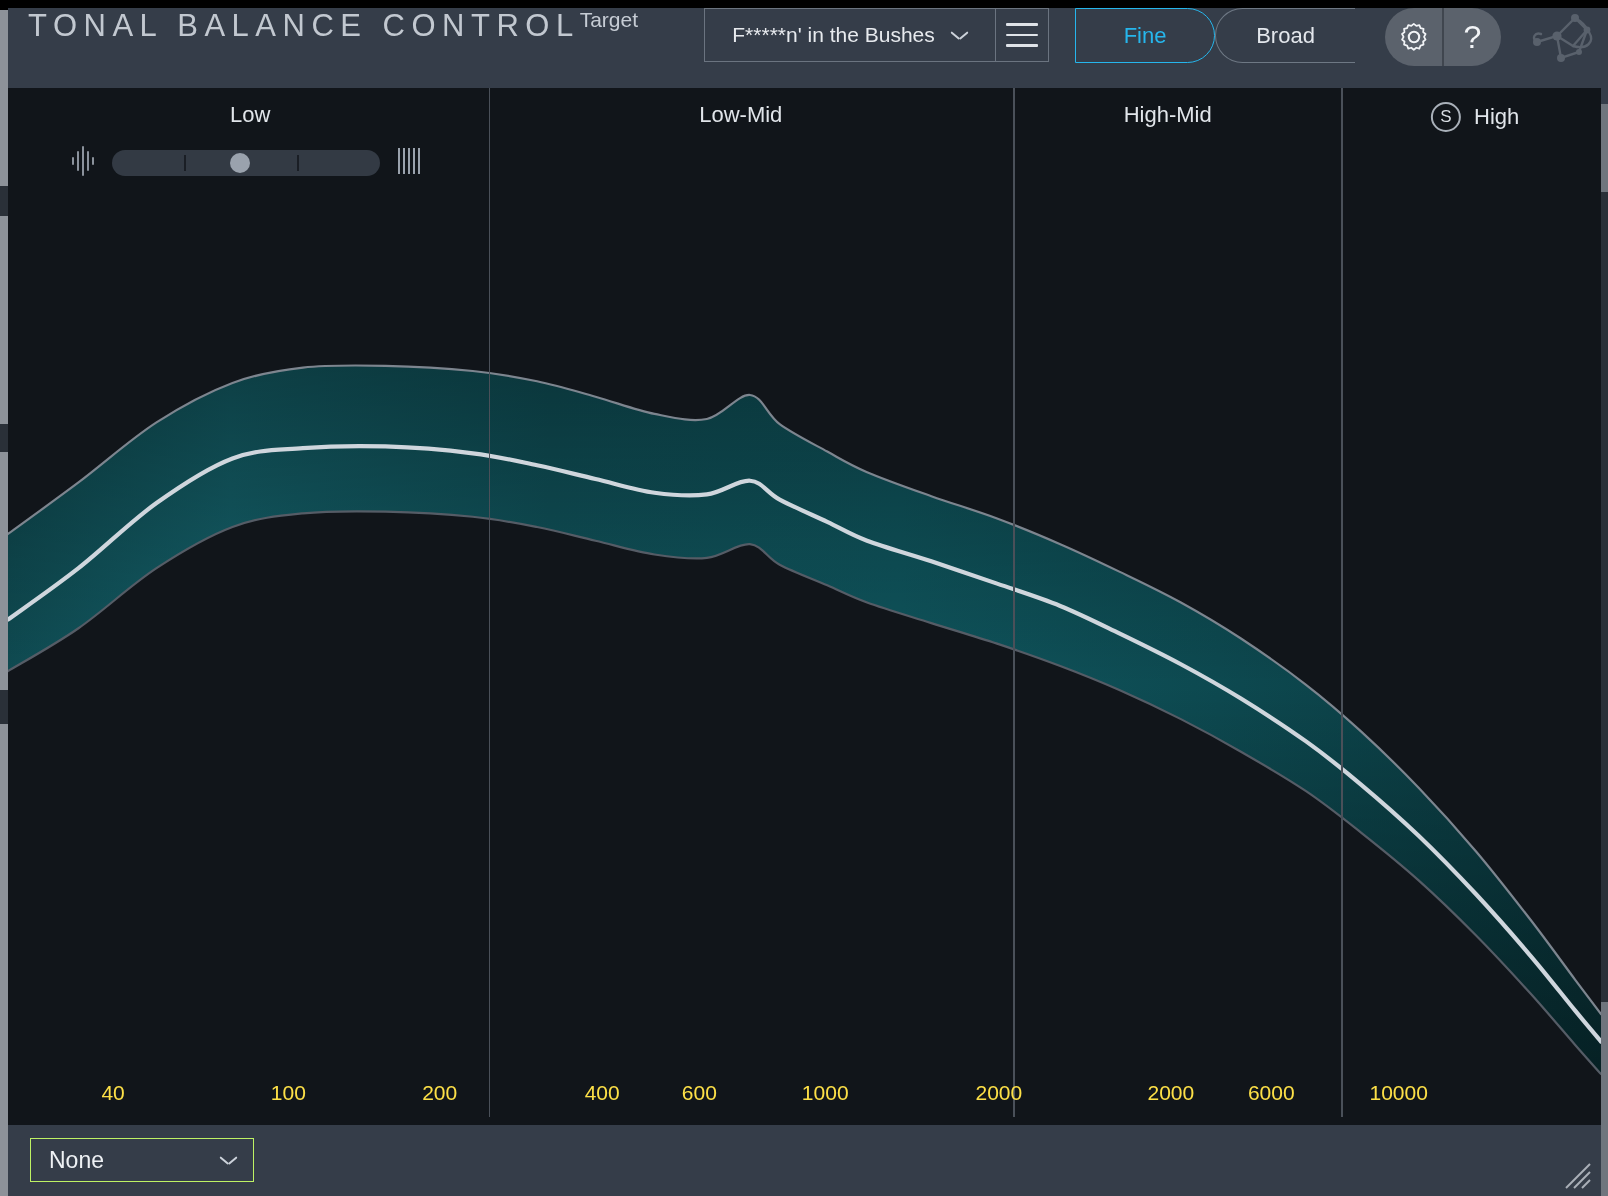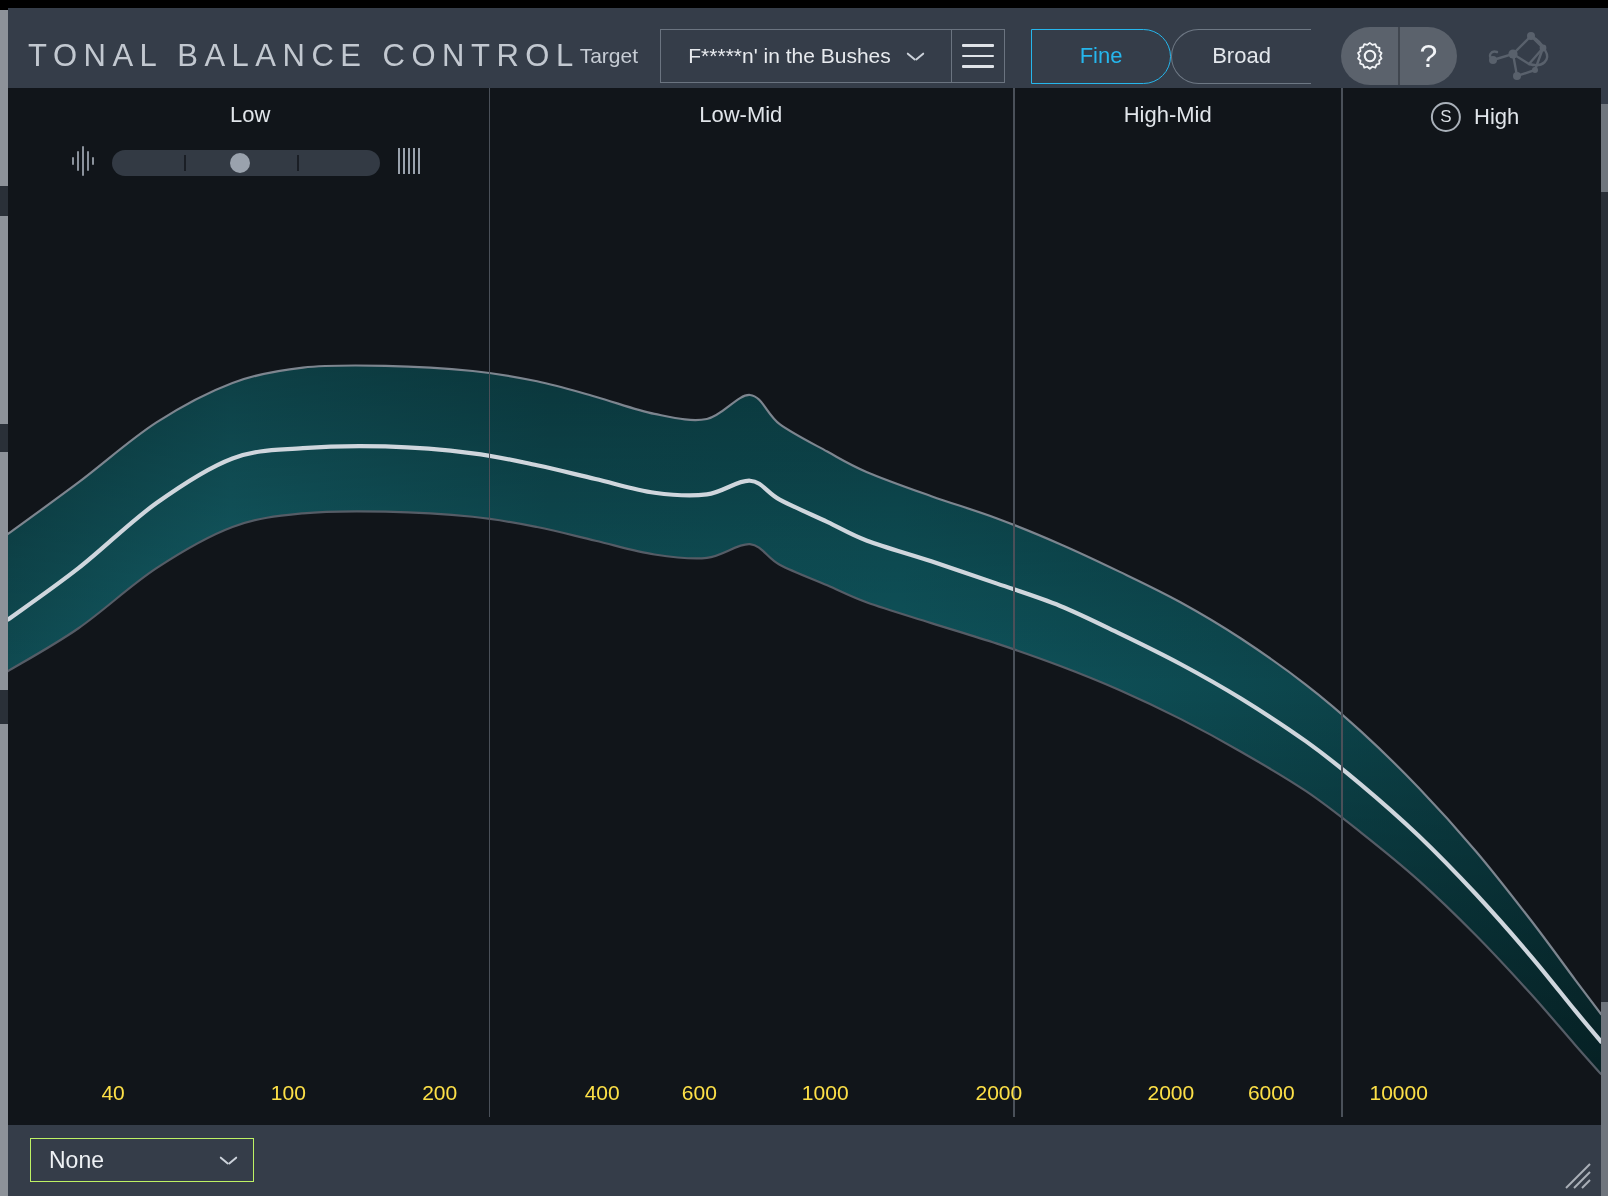--- a/index.html
+++ b/index.html
@@ -42,21 +42,21 @@
   }
   .right-rail-seg {
     position: absolute; right: 0; top: 96px; width: 7px; height: 810px; background: #2a3038;
   }
 
   
   .header {
     position: absolute; left: 8px; top: 8px;
     width: 1600px; height: 96px;
     background: #353d49;
-    display: flex; align-items: center;
+    display: flex; align-items: flex-start;
   }
   .app-title {
     margin-left: 20px;
     font-size: 31px;
     letter-spacing: 6.5px;
     color: #c2c8d0;
     font-weight: 400;
     white-space: nowrap;
   }
   .target-label {
@@ -69,20 +69,21 @@
     margin-left: 22px;
     height: 54px;
   }
   .target-select {
     width: 292px;
     border: 1px solid #6b7480;
     display: flex; align-items: center; justify-content: center;
     gap: 16px;
     background: transparent;
     cursor: pointer;
+    margin-left: 44px;
   }
   .target-select .txt {
     font-size: 21px; color: #e7eaee; white-space: nowrap;
   }
   .chev {
     width: 17px; height: 10px; position: relative; flex: 0 0 auto;
   }
   .chev::before, .chev::after {
     content: ""; position: absolute; top: 1px; width: 11px; height: 2.2px;
     background: #ccd2da; border-radius: 1px;

